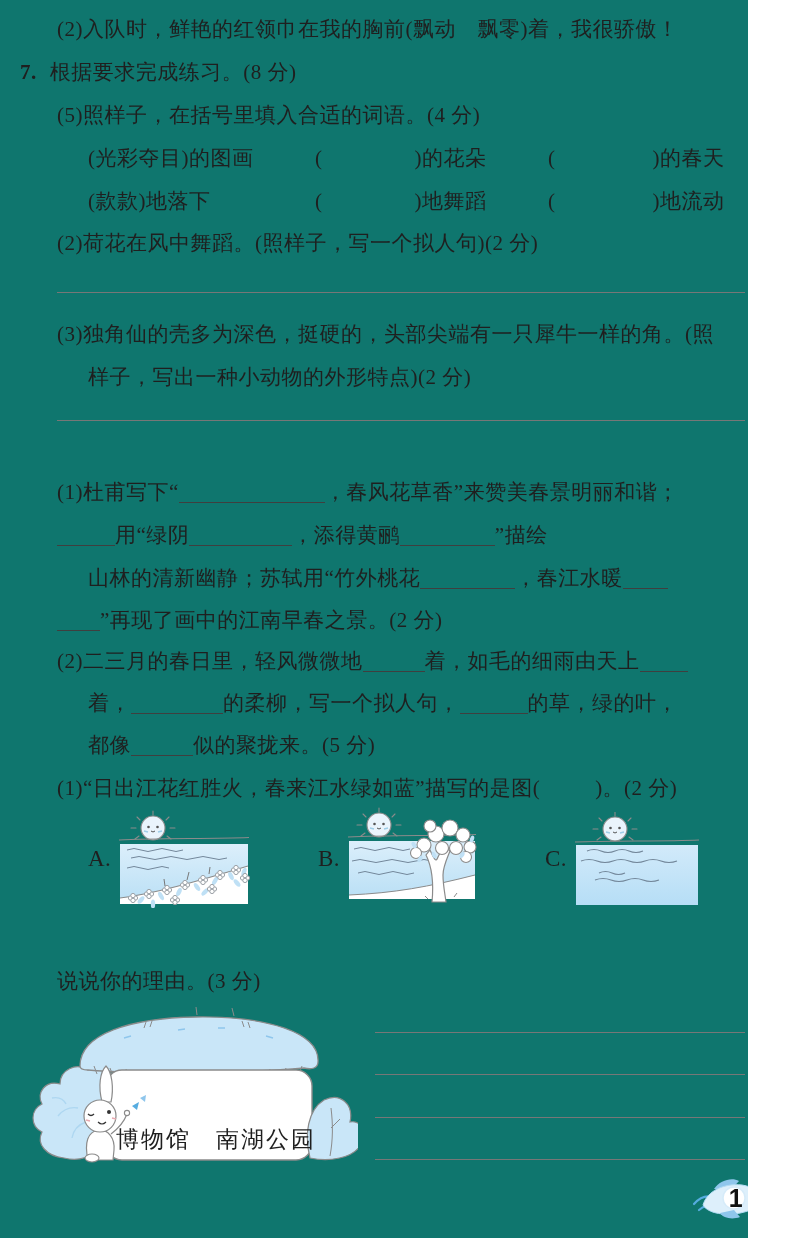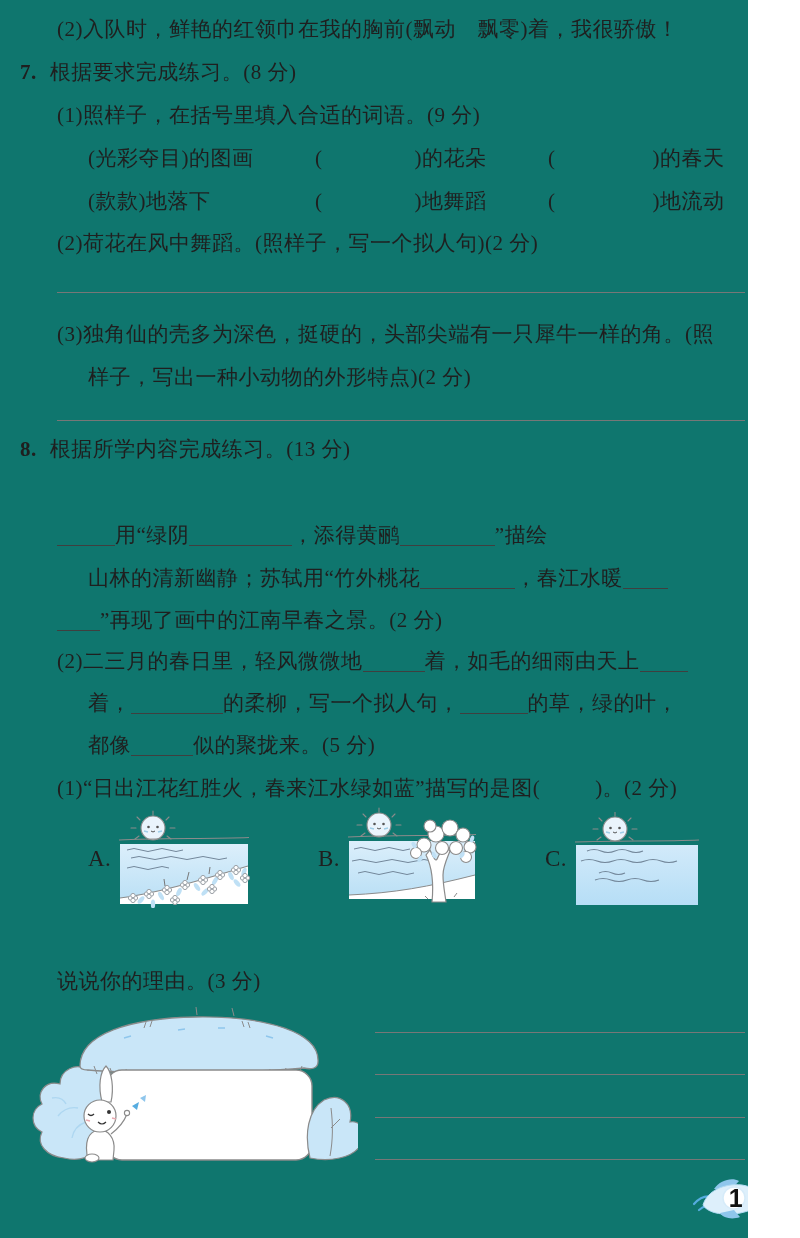--- a/index.html
+++ b/index.html
@@ -29,21 +29,21 @@
 
   <div class="ln" style="left:57px;top:16px">
     <span>(2)入队时，鲜艳的红领巾在我的胸前(飘动　飘零)着，我很骄傲！</span>
   </div>
 
   <div class="ln" style="left:20px;top:59px">
     <span class="qnum">7.</span><span>根据要求完成练习。(8 分)</span>
   </div>
 
   <div class="ln" style="left:57px;top:102px">
-    <span>(1)照样子，在括号里填入合适的词语。(9 分)</span>
+    <span>(5)照样子，在括号里填入合适的词语。(4 分)</span>
   </div>
 
   <div class="ln" style="left:88px;top:145px">
     <span>(光彩夺目)的图画</span>
   </div>
   <div class="ln" style="left:315px;top:145px">
     <span>(</span><span class="gap g92"></span><span>)的花朵</span>
   </div>
   <div class="ln" style="left:548px;top:145px">
     <span>(</span><span class="gap g97"></span><span>)的春天</span>
@@ -65,24 +65,24 @@
   <div class="rule" style="left:57px;top:292px;width:688px"></div>
 
   <div class="ln" style="left:57px;top:321px">
     <span>(3)独角仙的壳多为深色，挺硬的，头部尖端有一只犀牛一样的角。(照</span>
   </div>
   <div class="ln" style="left:88px;top:364px">
     <span>样子，写出一种小动物的外形特点)(2 分)</span>
   </div>
   <div class="rule" style="left:57px;top:420px;width:688px"></div>
 
-  <div class="ln" style="left:20px;top:436px">
-    <span class="qnum">8.</span><span>根据所学内容完成练习。(13 分)</span>
-  </div>
-
+
+  <div class="ln" style="left:57px;top:479px">
+    <span>(1)杜甫写下“</span><span class="blank b146"></span><span>，春风花草香”来赞美春景明丽和谐；</span>
+  </div>
   <div class="ln" style="left:88px;top:565px">
     <span>山林的清新幽静；苏轼用“竹外桃花</span><span class="blank b95"></span><span>，春江水暖</span><span class="blank b45"></span>
   </div>
   <div class="ln" style="left:57px;top:522px">
     <span class="blank b58"></span><span>用“绿阴</span><span class="blank b103"></span><span>，添得黄鹂</span><span class="blank b95"></span><span>”描绘</span>
   </div>
   <div class="ln" style="left:57px;top:607px">
     <span class="blank b43"></span><span>”再现了画中的江南早春之景。(2 分)</span>
   </div>
 
@@ -277,20 +277,23 @@
       <path d="M70,116 q4,4 8,0" stroke="#333" stroke-width="1.1" fill="none"></path>
       <path d="M58,114 l4,1 M84,112 l4,1" stroke="#e8a9b0" stroke-width="1.4" fill="none"></path>
       <path d="M83,128 C91,122 96,116 99,108" stroke="#8b8b8b" stroke-width="1.2" fill="none"></path>
       <circle cx="99" cy="107" r="2.6" fill="#fff" stroke="#8b8b8b" stroke-width="1.1"></circle>
       <ellipse cx="64" cy="152" rx="7" ry="4" fill="#fff" stroke="#8b8b8b" stroke-width="1.1"></ellipse>
       <path d="M104,100 l7,-4 -2,8 Z" fill="#56ace0"></path>
       <path d="M112,92 l6,-3 -1,7 Z" fill="#8fc6ec"></path>
     </g>
   </svg>
 
+  <div class="signtext" style="left:116px;top:1124px">
+    <span>博物馆　南湖公园</span>
+  </div>
 
   <div class="rule" style="left:375px;top:1032px;width:370px"></div>
   <div class="rule" style="left:375px;top:1074px;width:370px"></div>
   <div class="rule" style="left:375px;top:1117px;width:370px"></div>
   <div class="rule" style="left:375px;top:1159px;width:370px"></div>
 
   <svg style="left:690px;top:1176px" width="82" height="44" viewBox="0 0 82 44">
     <path d="M4,28 C10,21 16,19 23,21 M9,34 C14,30 19,28 25,29" stroke="#56ace0" stroke-width="2.2" fill="none" stroke-linecap="round"></path>
     <path d="M24,13 C30,4 42,1 49,5 L40,15 Z" fill="#8fc6ec"></path>
     <path d="M13,29 C17,15 34,7 52,9 C64,11 73,17 75,23 C70,31 57,37 43,38 C29,39 17,36 13,29 Z" fill="#ddeffb" stroke="#b3dcf4" stroke-width="1"></path>

